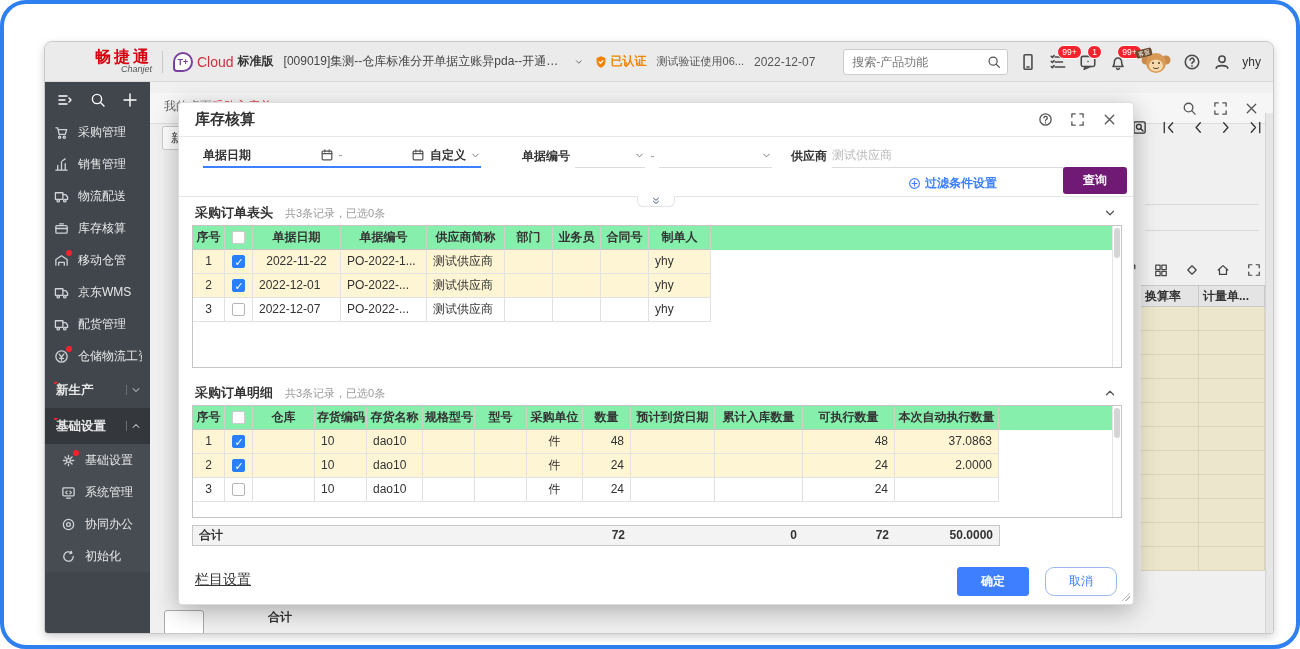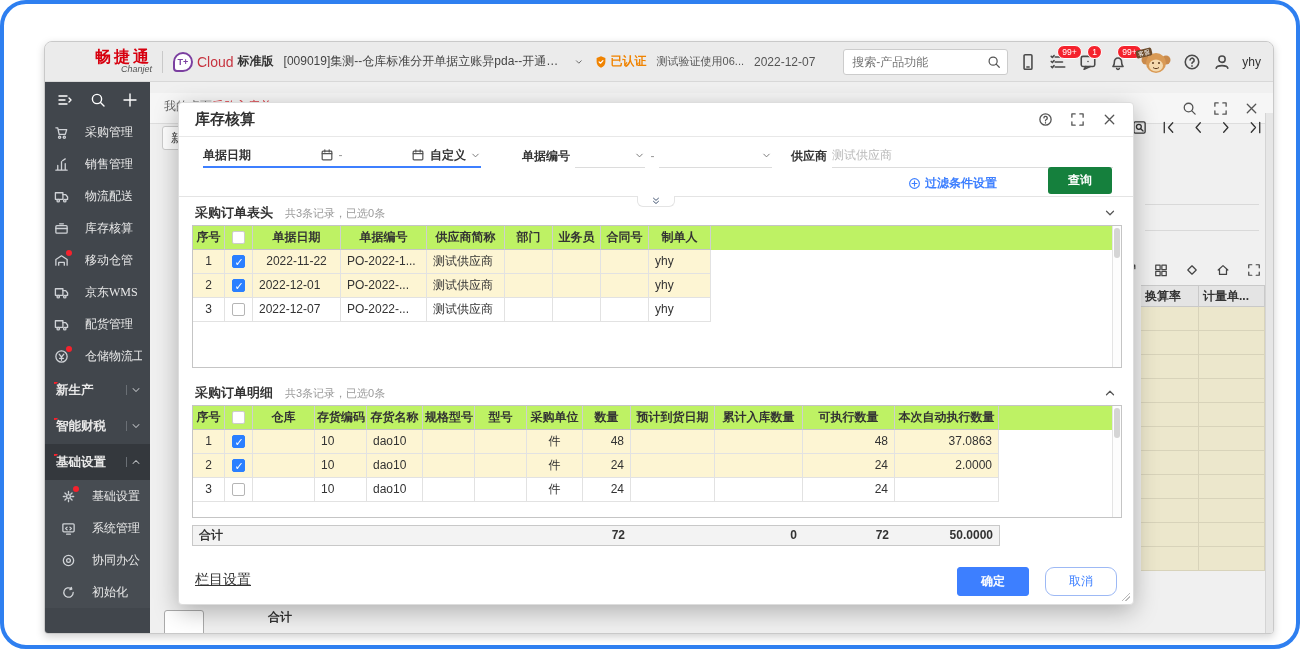--- a/index.html
+++ b/index.html
@@ -36,22 +36,22 @@
     padding:2px 4px;border-radius:8px;border:1px solid #fff;white-space:nowrap;}
   .mascot{position:relative;width:34px;height:26px;flex:0 0 auto;}
   .mascot-tag{position:absolute;left:-2px;top:0;background:#6b4a2a;color:#fff;font-size:6px;line-height:1;
     padding:1px 2px;border-radius:2px;transform:rotate(-14deg);}
   .uname{font-size:12px;color:#333;}
 
   
   .sidebar{position:absolute;left:0;top:40px;bottom:0;width:105px;background:#41464c;color:#e8e8e8;overflow:hidden;}
   .sb-top{display:flex;align-items:center;justify-content:space-between;padding:10px 12px 8px;color:#fff;}
   .sb-top .ic{width:16px;height:16px;}
-  .sb-item{position:relative;display:flex;align-items:center;gap:16px;height:32px;padding:0 8px 0 9px;
-    font-size:12px;cursor:pointer;font-family:Liberation Serif, serif;}
+  .sb-item{position:relative;display:flex;align-items:center;gap:9px;height:32px;padding:0 8px 0 9px;
+    font-size:12px;cursor:pointer;}
   .sb-item .sb-ic{position:relative;width:15px;height:15px;color:#cfd2d6;flex:0 0 auto;}
   .sb-item .sb-lb{white-space:nowrap;overflow:hidden;letter-spacing:0;}
   .sb-group{height:36px;font-size:12.5px;padding-left:9px;}
   .sb-group .sb-lb{font-weight:bold;}
   .sb-group .gp-right{margin-left:auto;display:flex;align-items:center;gap:3px;color:#b7babd;}
   .gp-bar{width:1px;height:10px;background:#6a6f75;}
   .sb-group .ic{width:12px;height:12px;}
   .sb-exp{background:#34383d;}
   .sb-sub{background:#474c52;padding-left:16px;}
   .dot{position:absolute;top:-3px;right:-3px;width:6px;height:6px;border-radius:50%;background:#f5222d;}
@@ -98,35 +98,35 @@
   .dinput{flex:1;height:100%;}
   .cal{width:14px;height:14px;color:#555;flex:0 0 auto;}
   .fsep{font-size:12px;color:#999;}
   .fmode{display:flex;align-items:center;gap:4px;font-size:12px;font-weight:bold;color:#333;}
   .fmode .ic,.g-doc .ic{width:11px;height:11px;color:#777;}
   .doc-sel{flex:1;height:100%;border-bottom:1px solid #dcdcdc;display:flex;align-items:center;justify-content:flex-end;}
   .sup-val{flex:1;height:100%;border-bottom:1px solid #dcdcdc;font-size:12px;color:#b9b9b9;display:flex;align-items:center;}
   .filter-link{position:absolute;right:136px;top:72px;display:flex;align-items:center;gap:4px;color:#3d7fff;
     font-size:12px;font-weight:bold;cursor:pointer;}
   .filter-link .ic{width:13px;height:13px;}
-  .btn-query{position:absolute;right:21px;top:64px;width:64px;height:27px;background:#15803d;color:#fff;
+  .btn-query{position:absolute;right:6px;top:64px;width:64px;height:27px;background:#701a75;color:#fff;
     font-size:12px;font-weight:bold;border:none;border-radius:3px;cursor:pointer;font-family:inherit;}
   .m-div{position:absolute;left:0;right:0;top:93px;height:1px;background:#e4e4e4;}
   .collapse-tab{position:absolute;left:50%;top:93px;transform:translateX(-50%);width:38px;height:11px;background:#fff;
     border:1px solid #e4e4e4;border-top:none;border-radius:0 0 6px 6px;color:#2a3f5f;display:flex;justify-content:center;}
   .collapse-tab .ic{width:10px;height:10px;}
   .sec-head{position:absolute;left:16px;right:16px;height:18px;display:flex;align-items:center;gap:12px;}
   .sec-title{font-size:13px;font-weight:bold;color:#333;}
   .sec-count{font-size:11px;color:#999;}
   .sec-chev{margin-left:auto;width:14px;height:14px;color:#555;}
   .tbl{position:absolute;left:13px;width:930px;border:1px solid #c5c5c5;background:#fff;overflow:hidden;}
   .tr{display:flex;height:24px;}
   .tr .td{flex:0 0 auto;border-right:1px solid #e2e2e2;border-bottom:1px solid #e2e2e2;padding:0 6px;
     line-height:23px;font-size:12px;color:#333;overflow:hidden;white-space:nowrap;}
-  .th-row{background:#bef264;}
+  .th-row{background:#86efac;}
   .th-row .td{border-right:1px solid #cfcfcf;border-bottom:1px solid #c5c5c5;text-align:center;font-weight:bold;padding:0 2px;}
   .tr.hl .td{background:#fdf5d3;}
   .cb{display:inline-block;width:13px;height:13px;border:1px solid #b5b5b5;border-radius:2px;background:#fff;
     vertical-align:middle;position:relative;}
   .cb.on{background:#2a7fff;border-color:#2a7fff;}
   .cb.on::after{content:"\2713";position:absolute;left:1.5px;top:-5px;color:#fff;font-size:11px;}
   .vtrack{position:absolute;right:0;top:0;bottom:0;width:9px;border-left:1px solid #e4e4e4;background:#fdfdfd;}
   .vthumb{position:absolute;right:1px;top:2px;width:6px;height:30px;background:#d5d5d5;border-radius:3px;}
   .total-row{position:absolute;left:13px;top:422px;height:21px;display:flex;background:#f3f3f3;
     border:1px solid #c8c8c8;font-weight:bold;}
@@ -355,31 +355,20 @@
             <span class="sb-lb" style="position:relative;padding-left:2px"><i class="dot" style="top:-4px;left:-2px"></i>新生产</span>
             <span class="gp-right">
               <span class="gp-bar"></span>
               <span class="ic">
                 <svg viewBox="0 0 16 16" fill="none" stroke="currentColor" stroke-width="1.4" stroke-linecap="round" stroke-linejoin="round">
                   <path d="M4 6l4 4 4-4"></path>
                 </svg>
               </span>
             </span>
           </div>
-          <div class="sb-item sb-group">
-            <span class="sb-lb" style="position:relative;padding-left:2px"><i class="dot" style="top:-4px;left:-2px"></i>智能财税</span>
-            <span class="gp-right">
-              <span class="gp-bar"></span>
-              <span class="ic">
-                <svg viewBox="0 0 16 16" fill="none" stroke="currentColor" stroke-width="1.4" stroke-linecap="round" stroke-linejoin="round">
-                  <path d="M4 6l4 4 4-4"></path>
-                </svg>
-              </span>
-            </span>
-          </div>
           <div class="sb-item sb-group sb-exp">
             <span class="sb-lb" style="position:relative;padding-left:2px"><i class="dot" style="top:-4px;left:-2px"></i>基础设置</span>
             <span class="gp-right">
               <span class="gp-bar"></span>
               <span class="ic">
                 <svg viewBox="0 0 16 16" fill="none" stroke="currentColor" stroke-width="1.4" stroke-linecap="round" stroke-linejoin="round">
                   <path d="M4 10l4-4 4 4"></path>
                 </svg>
               </span>
             </span>

